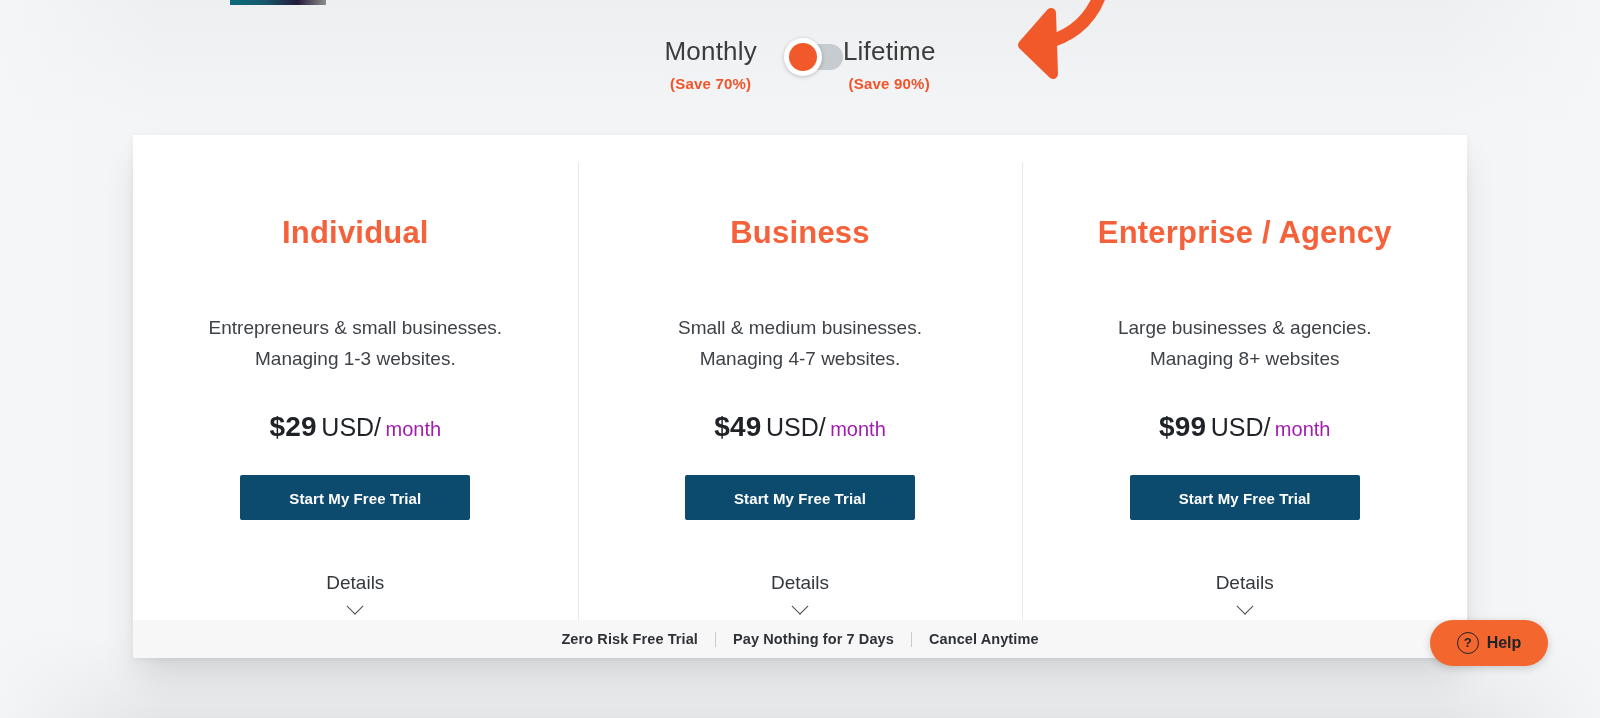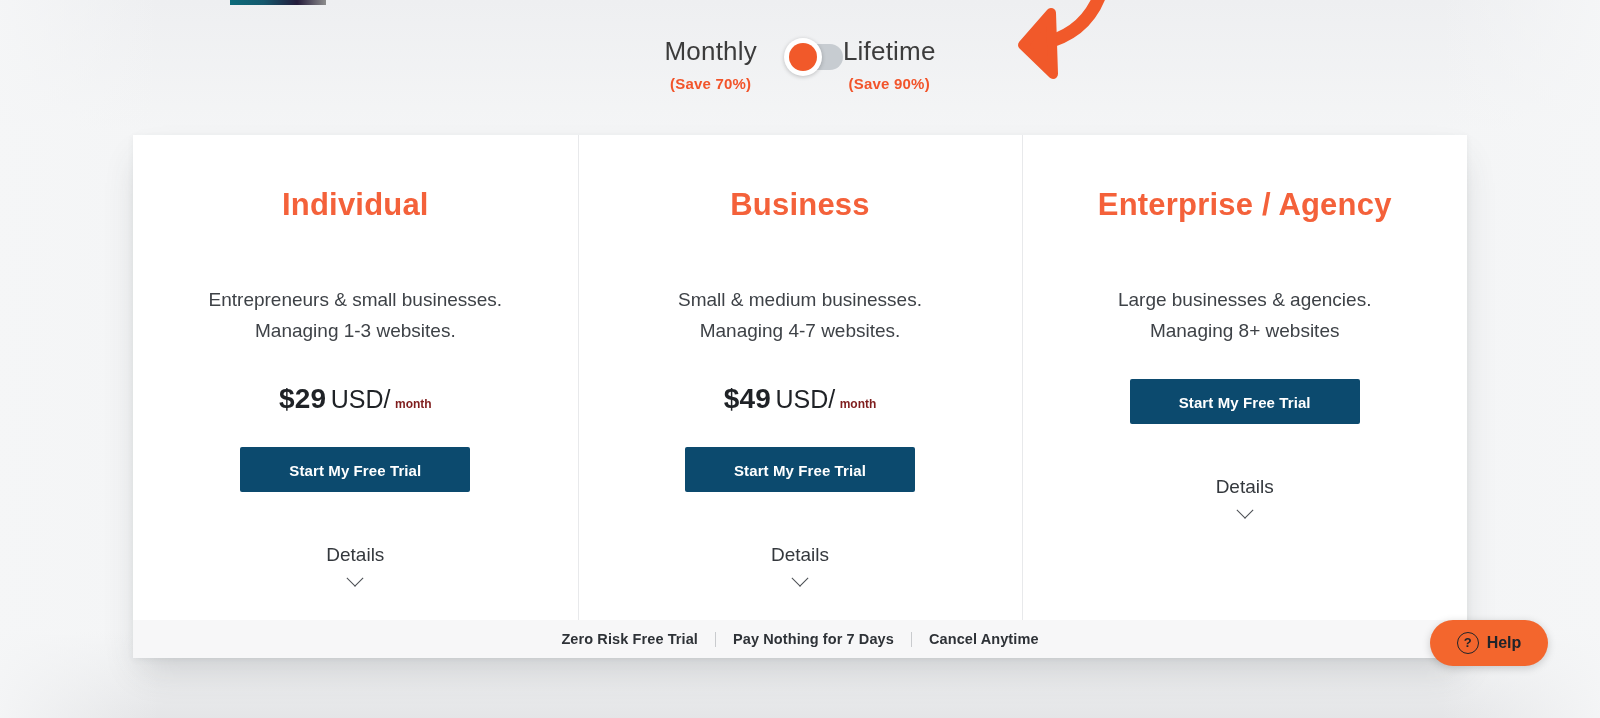--- a/index.html
+++ b/index.html
@@ -122,20 +122,21 @@
     top: 135px;
     width: 1334px;
     height: 523px;
     background: #ffffff;
     box-shadow: 0 18px 34px -8px rgba(60,64,70,0.20),
                 0 2px 6px rgba(60,64,70,0.07);
   }
   .plans {
     display: flex;
     height: 485px;
+    margin-top: 28px;
   }
   .plan {
     flex: 1 1 0;
     position: relative;
     padding: 52px 30px 0;
     box-sizing: border-box;
     text-align: center;
   }
   .plan + .plan::before {
     content: "";
@@ -169,23 +170,23 @@
   .plan-price .amount {
     font-size: 28px;
     font-weight: bold;
     letter-spacing: .2px;
   }
   .plan-price .currency {
     font-size: 25px;
     font-weight: 400;
   }
   .plan-price .period {
-    font-size: 12px;
-    font-weight: 700;
-    color: #7f1d1d;
+    font-size: 20px;
+    font-weight: 400;
+    color: #a21caf;
   }
   .cta {
     display: block;
     margin: 32px auto 0;
     width: 230px;
     height: 45px;
     line-height: 45px;
     background: #0c4a6e;
     color: #ffffff;
     font-size: 15px;
@@ -335,20 +336,25 @@
       <div class="details">
         <span>Details</span>
         <span class="chev"></span>
       </div>
     </div>
 
     <div class="plan">
       <h2 class="plan-title">Enterprise / Agency</h2>
       <div class="plan-desc">Large businesses &amp; agencies.
 Managing 8+ websites</div>
+      <div class="plan-price">
+        <span class="amount">$99</span>
+        <span class="currency">USD/</span>
+        <span class="period">month</span>
+      </div>
       <button class="cta">Start My Free Trial</button>
       <div class="details">
         <span>Details</span>
         <span class="chev"></span>
       </div>
     </div>
 
   </div>
 
   <div class="trust-bar">

